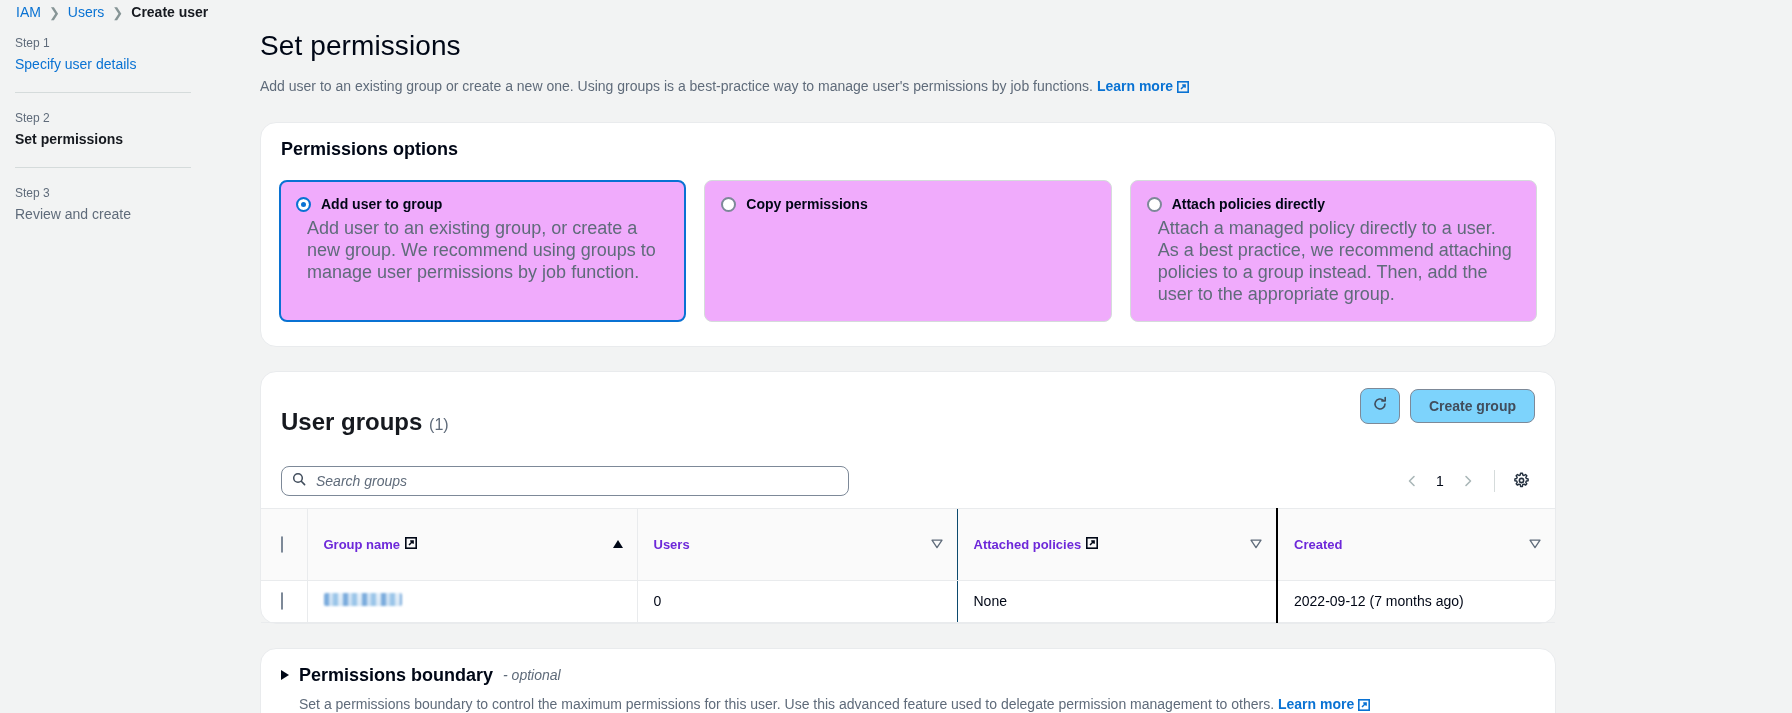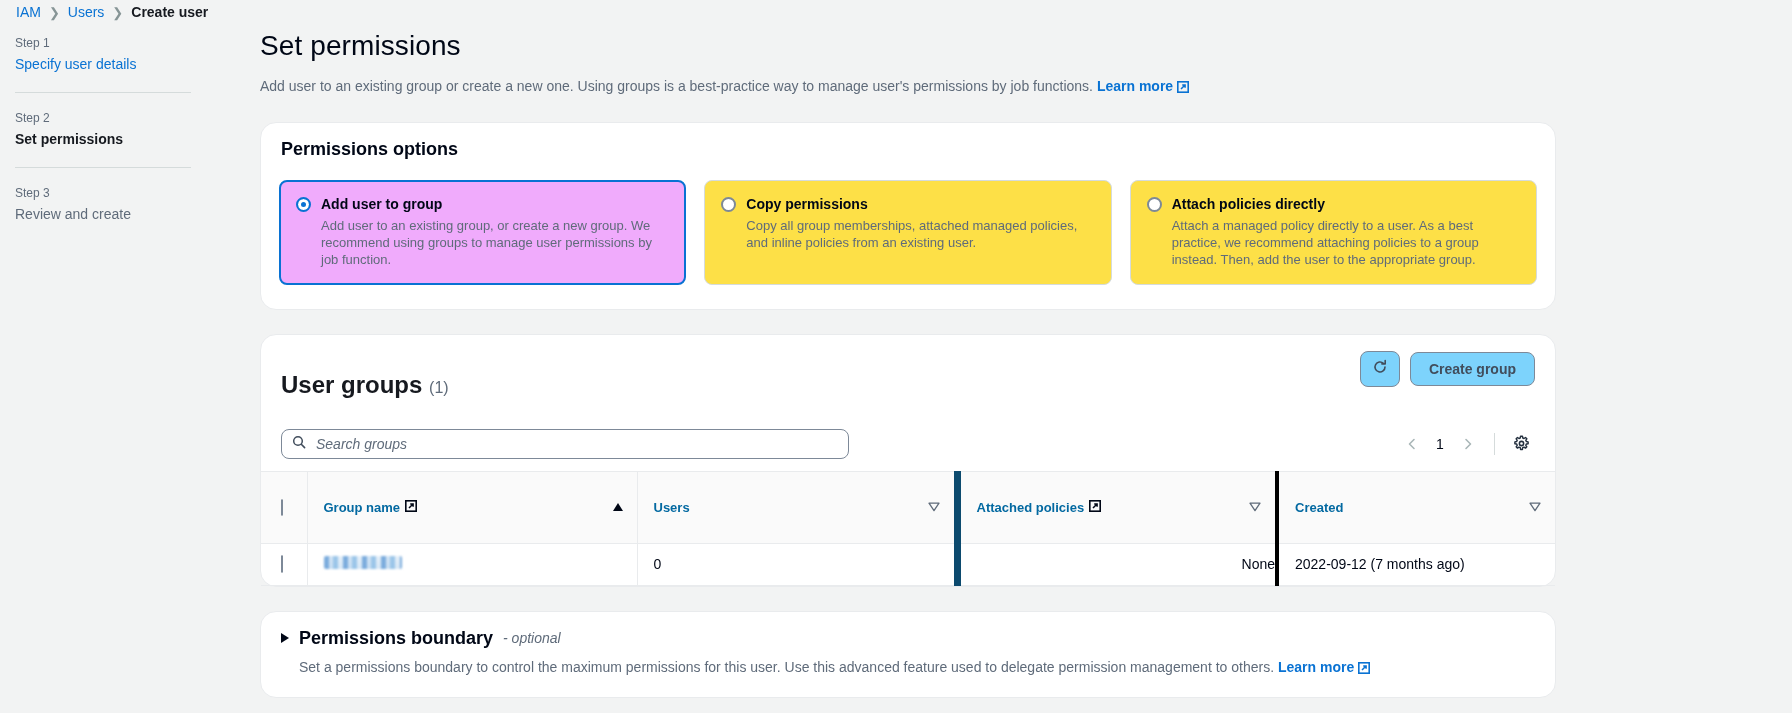--- a/index.html
+++ b/index.html
@@ -49,35 +49,35 @@
   .ct-head { padding: 16px 20px 0 20px; }
   .ct-head h2 { margin: 0; font-size: 18px; font-weight: 700; color: #000716; }
   .ct-count { font-size: 16px; font-weight: 400; color: #5f6b7a; }
 
   
   .opts { display: flex; gap: 18px; padding: 20px 18px 24px 18px; }
   .opt {
     flex: 1 1 0;
     border: 1px solid #d5dbdb;
     border-radius: 8px;
-    background: #fde047;
+    background: #f0abfc;
     padding: 14px 16px 16px 16px;
     min-height: 86px;
     cursor: pointer;
   }
   .opt.selected { border: 2px solid #0972d3; background: #f0abfc; padding: 13px 15px 15px 15px; }
   .opt-row { display: flex; gap: 10px; align-items: flex-start; }
   .radio {
     width: 15px; height: 15px; border-radius: 50%;
     border: 2px solid #7d8998; background: #fff;
     margin-top: 2px; flex: 0 0 auto;
   }
   .radio.on { border-color: #0972d3; box-shadow: inset 0 0 0 3px #fff, inset 0 0 0 9px #0972d3; }
   .opt-label { font-size: 14px; font-weight: 700; color: #000716; line-height: 18px; }
-  .opt-desc { font-size: 13px; color: #5f6b7a; line-height: 17px; margin: 4px 0 0 25px; }
+  .opt-desc { font-size: 18px; color: #5f6b7a; line-height: 22px; margin: 4px 0 0 11px; }
 
   
   .groups-head { display: flex; align-items: flex-start; justify-content: space-between; padding: 16px 20px 0 20px; }
   .hdr-actions { display: flex; gap: 10px; align-items: center; }
   .btn {
     font-family: "Liberation Sans", sans-serif;
     font-size: 14px; font-weight: 700; color: #414d5c;
     background: #7dd3fc; border: 1px solid #7d8998; border-radius: 8px;
     padding: 7px 18px; cursor: pointer; line-height: 18px;
   }
@@ -102,30 +102,30 @@
   .pg-btn { width: 28px; height: 28px; display: flex; align-items: center; justify-content: center; cursor: pointer; }
   .pg-num { font-size: 14px; color: #000716; min-width: 20px; text-align: center; }
   .pg-divider { width: 1px; height: 22px; background: #d5dbdb; margin: 0 8px; }
 
   
   table { width: 100%; border-collapse: collapse; }
   thead th {
     background: #fafafa;
     border-top: 1px solid #e9ebed;
     border-bottom: 1px solid #e9ebed;
-    font-size: 13px; font-weight: 700; color: #0369a1;
+    font-size: 13px; font-weight: 700; color: #6d28d9;
     text-align: left; padding: 28px 0; height: 38px;
   }
   thead th .th-in { display: flex; align-items: center; justify-content: space-between; padding-right: 14px; }
   thead th .th-txt { display: flex; align-items: center; gap: 5px; }
   th.c-check, td.c-check { width: 46px; padding-left: 20px; }
   th.c-name, td.c-name { width: 330px; border-left: 1px solid #e9ebed; padding-left: 16px; }
   th.c-users, td.c-users { width: 320px; border-left: 1px solid #e9ebed; padding-left: 16px; }
-  th.c-pol, td.c-pol { width: 320px; border-left: 7px solid #0c4a6e; padding-left: 16px; text-align: right; }
-  th.c-created, td.c-created { border-left: 4px solid #000000; padding-left: 16px; }
+  th.c-pol, td.c-pol { width: 320px; border-left: 1px solid #0c4a6e; padding-left: 16px; }
+  th.c-created, td.c-created { border-left: 2px solid #000000; padding-left: 16px; }
   tbody td { font-size: 14px; color: #000716; padding: 12px 0; border-bottom: 1px solid #e9ebed; height: 42px; }
   .cbox { width: 15px; height: 15px; border: 1px solid #7d8998; border-radius: 2px; background: #fff; cursor: pointer; }
   .redacted {
     display: inline-block; width: 78px; height: 13px; border-radius: 2px;
     background:
       repeating-linear-gradient(90deg, rgba(120,170,220,.95) 0 5px, rgba(205,225,243,.75) 5px 9px, rgba(150,195,232,.9) 9px 14px, rgba(232,242,250,.6) 14px 19px),
       linear-gradient(180deg, #dfeaf6, #bcd6ee);
     filter: blur(1.3px);
   }
   .sort-asc { width: 0; height: 0; border-left: 5px solid transparent; border-right: 5px solid transparent; border-bottom: 8px solid #000716; }
@@ -196,21 +196,20 @@
             <span class="opt-label">Add user to group</span>
           </div>
           <div class="opt-desc">Add user to an existing group, or create a new group. We recommend using groups to manage user permissions by job function.</div>
         </div>
 
         <div class="opt">
           <div class="opt-row">
             <span class="radio"></span>
             <span class="opt-label">Copy permissions</span>
           </div>
-          <div class="opt-desc">Copy all group memberships, attached managed policies, and inline policies from an existing user.</div>
         </div>
 
         <div class="opt">
           <div class="opt-row">
             <span class="radio"></span>
             <span class="opt-label">Attach policies directly</span>
           </div>
           <div class="opt-desc">Attach a managed policy directly to a user. As a best practice, we recommend attaching policies to a group instead. Then, add the user to the appropriate group.</div>
         </div>
 

